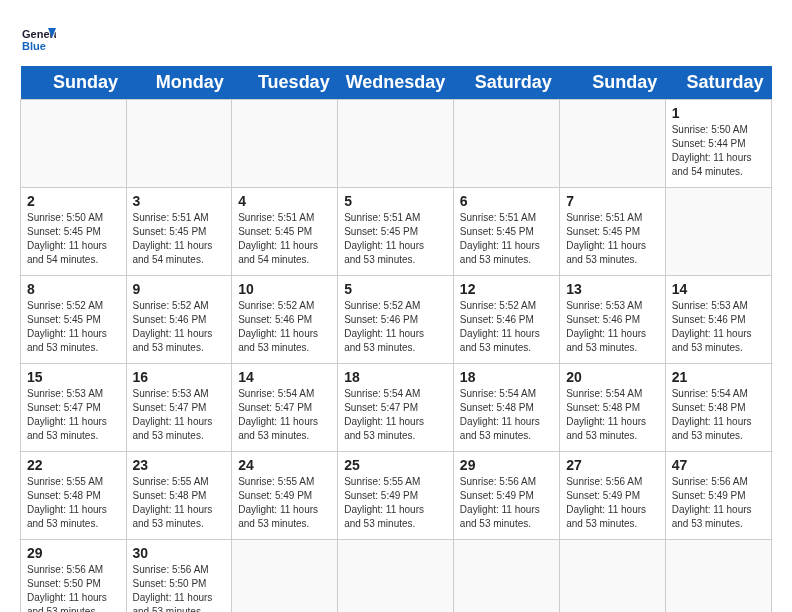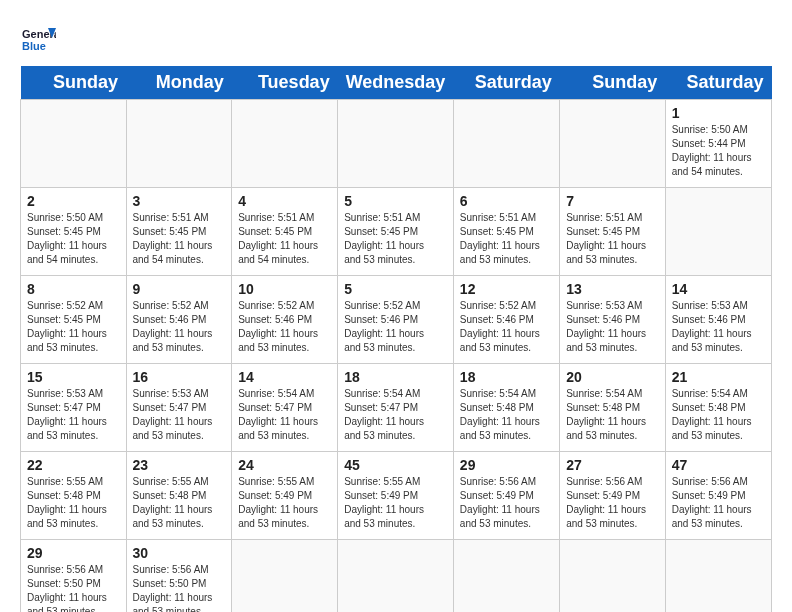--- a/index.html
+++ b/index.html
@@ -289,21 +289,21 @@
 and 53 minutes.</div>
         </td>
         <td>
           <span class="day-num">24</span>
           <div class="day-info" style="white-space: pre-line;">Sunrise: 5:55 AM
 Sunset: 5:49 PM
 Daylight: 11 hours
 and 53 minutes.</div>
         </td>
         <td>
-          <span class="day-num">45</span>
+          <span class="day-num">25</span>
           <div class="day-info" style="white-space: pre-line;">Sunrise: 5:55 AM
 Sunset: 5:49 PM
 Daylight: 11 hours
 and 53 minutes.</div>
         </td>
         <td>
           <span class="day-num">29</span>
           <div class="day-info" style="white-space: pre-line;">Sunrise: 5:56 AM
 Sunset: 5:49 PM
 Daylight: 11 hours

